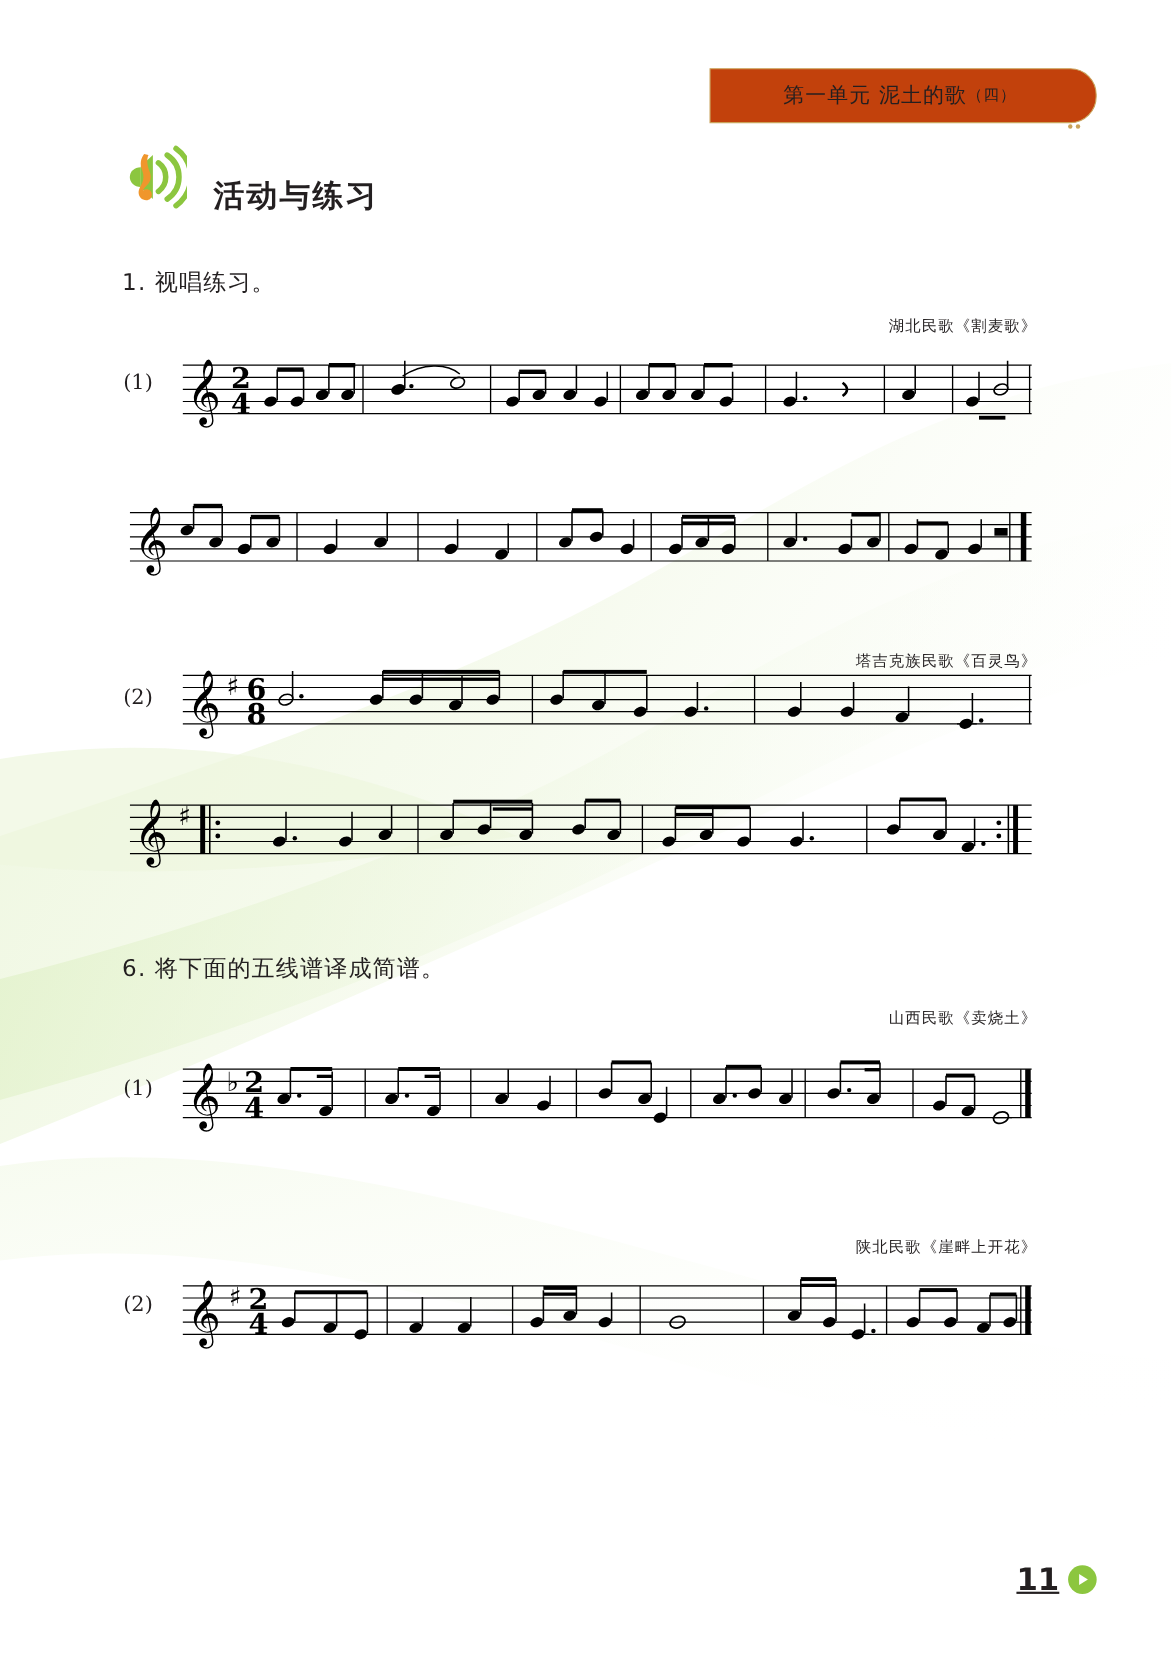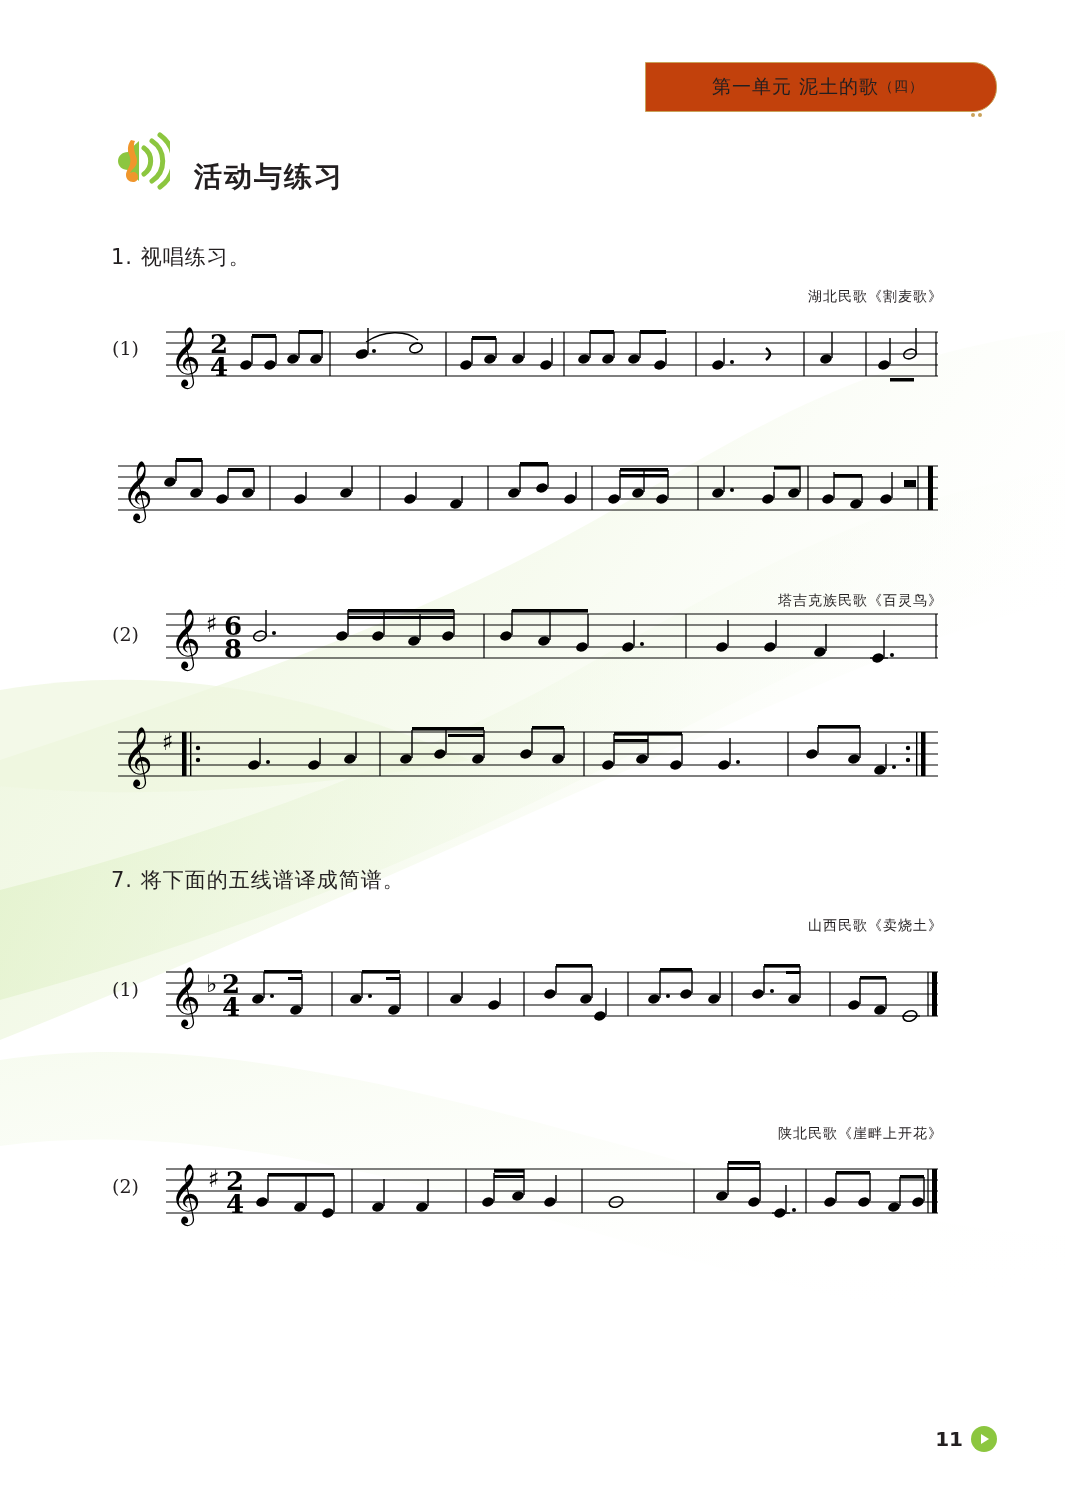--- a/index.html
+++ b/index.html
@@ -138,23 +138,24 @@
     position: absolute;
     right: 68px;
     bottom: 56px;
     display: flex;
     align-items: center;
     gap: 8px;
     z-index: 3;
   }
   .page-footer .pnum {
     font-family: "DejaVu Sans", sans-serif;
-    font-size: 20px;
+    font-size: 28px;
     font-weight: bold;
     color: #231f20;
+    text-decoration: underline;
   }
   .page-footer .arrow-badge {
     width: 26px;
     height: 26px;
     border-radius: 50%;
     background: #8cc63f;
     display: flex;
     align-items: center;
     justify-content: center;
   }
@@ -499,21 +500,21 @@
       <ellipse cx="736" cy="41" rx="6" ry="4.4" transform="rotate(-20 736 41)"></ellipse>
       <line x1="742" y1="40" x2="742" y2="9" stroke="#000" stroke-width="1.4"></line>
       <rect x="700" y="7" width="42" height="3.6"></rect>
       <ellipse cx="762" cy="52" rx="6" ry="4.4" transform="rotate(-20 762 52)"></ellipse>
       <line x1="768" y1="51" x2="768" y2="26" stroke="#000" stroke-width="1.4"></line>
       <circle cx="776" cy="49" r="2"></circle>
     </g>
   </svg>
 </div>
 
-<div class="task" id="task-2">7. 将下面的五线谱译成简谱。</div>
+<div class="task" id="task-2">6. 将下面的五线谱译成简谱。</div>
 <div class="source" id="src-3">山西民歌《卖烧土》</div>
 <div class="item-no" id="no-2-1">(1)</div>
 
 <div class="staff-wrap" style="top:958px; left:166px;">
   <svg width="772" height="90" viewBox="0 0 772 90" xmlns="http://www.w3.org/2000/svg">
     <g stroke="#000" stroke-width="1.1">
       <line x1="0" y1="14" x2="772" y2="14"></line>
       <line x1="0" y1="25" x2="772" y2="25"></line>
       <line x1="0" y1="36" x2="772" y2="36"></line>
       <line x1="0" y1="47" x2="772" y2="47"></line>

